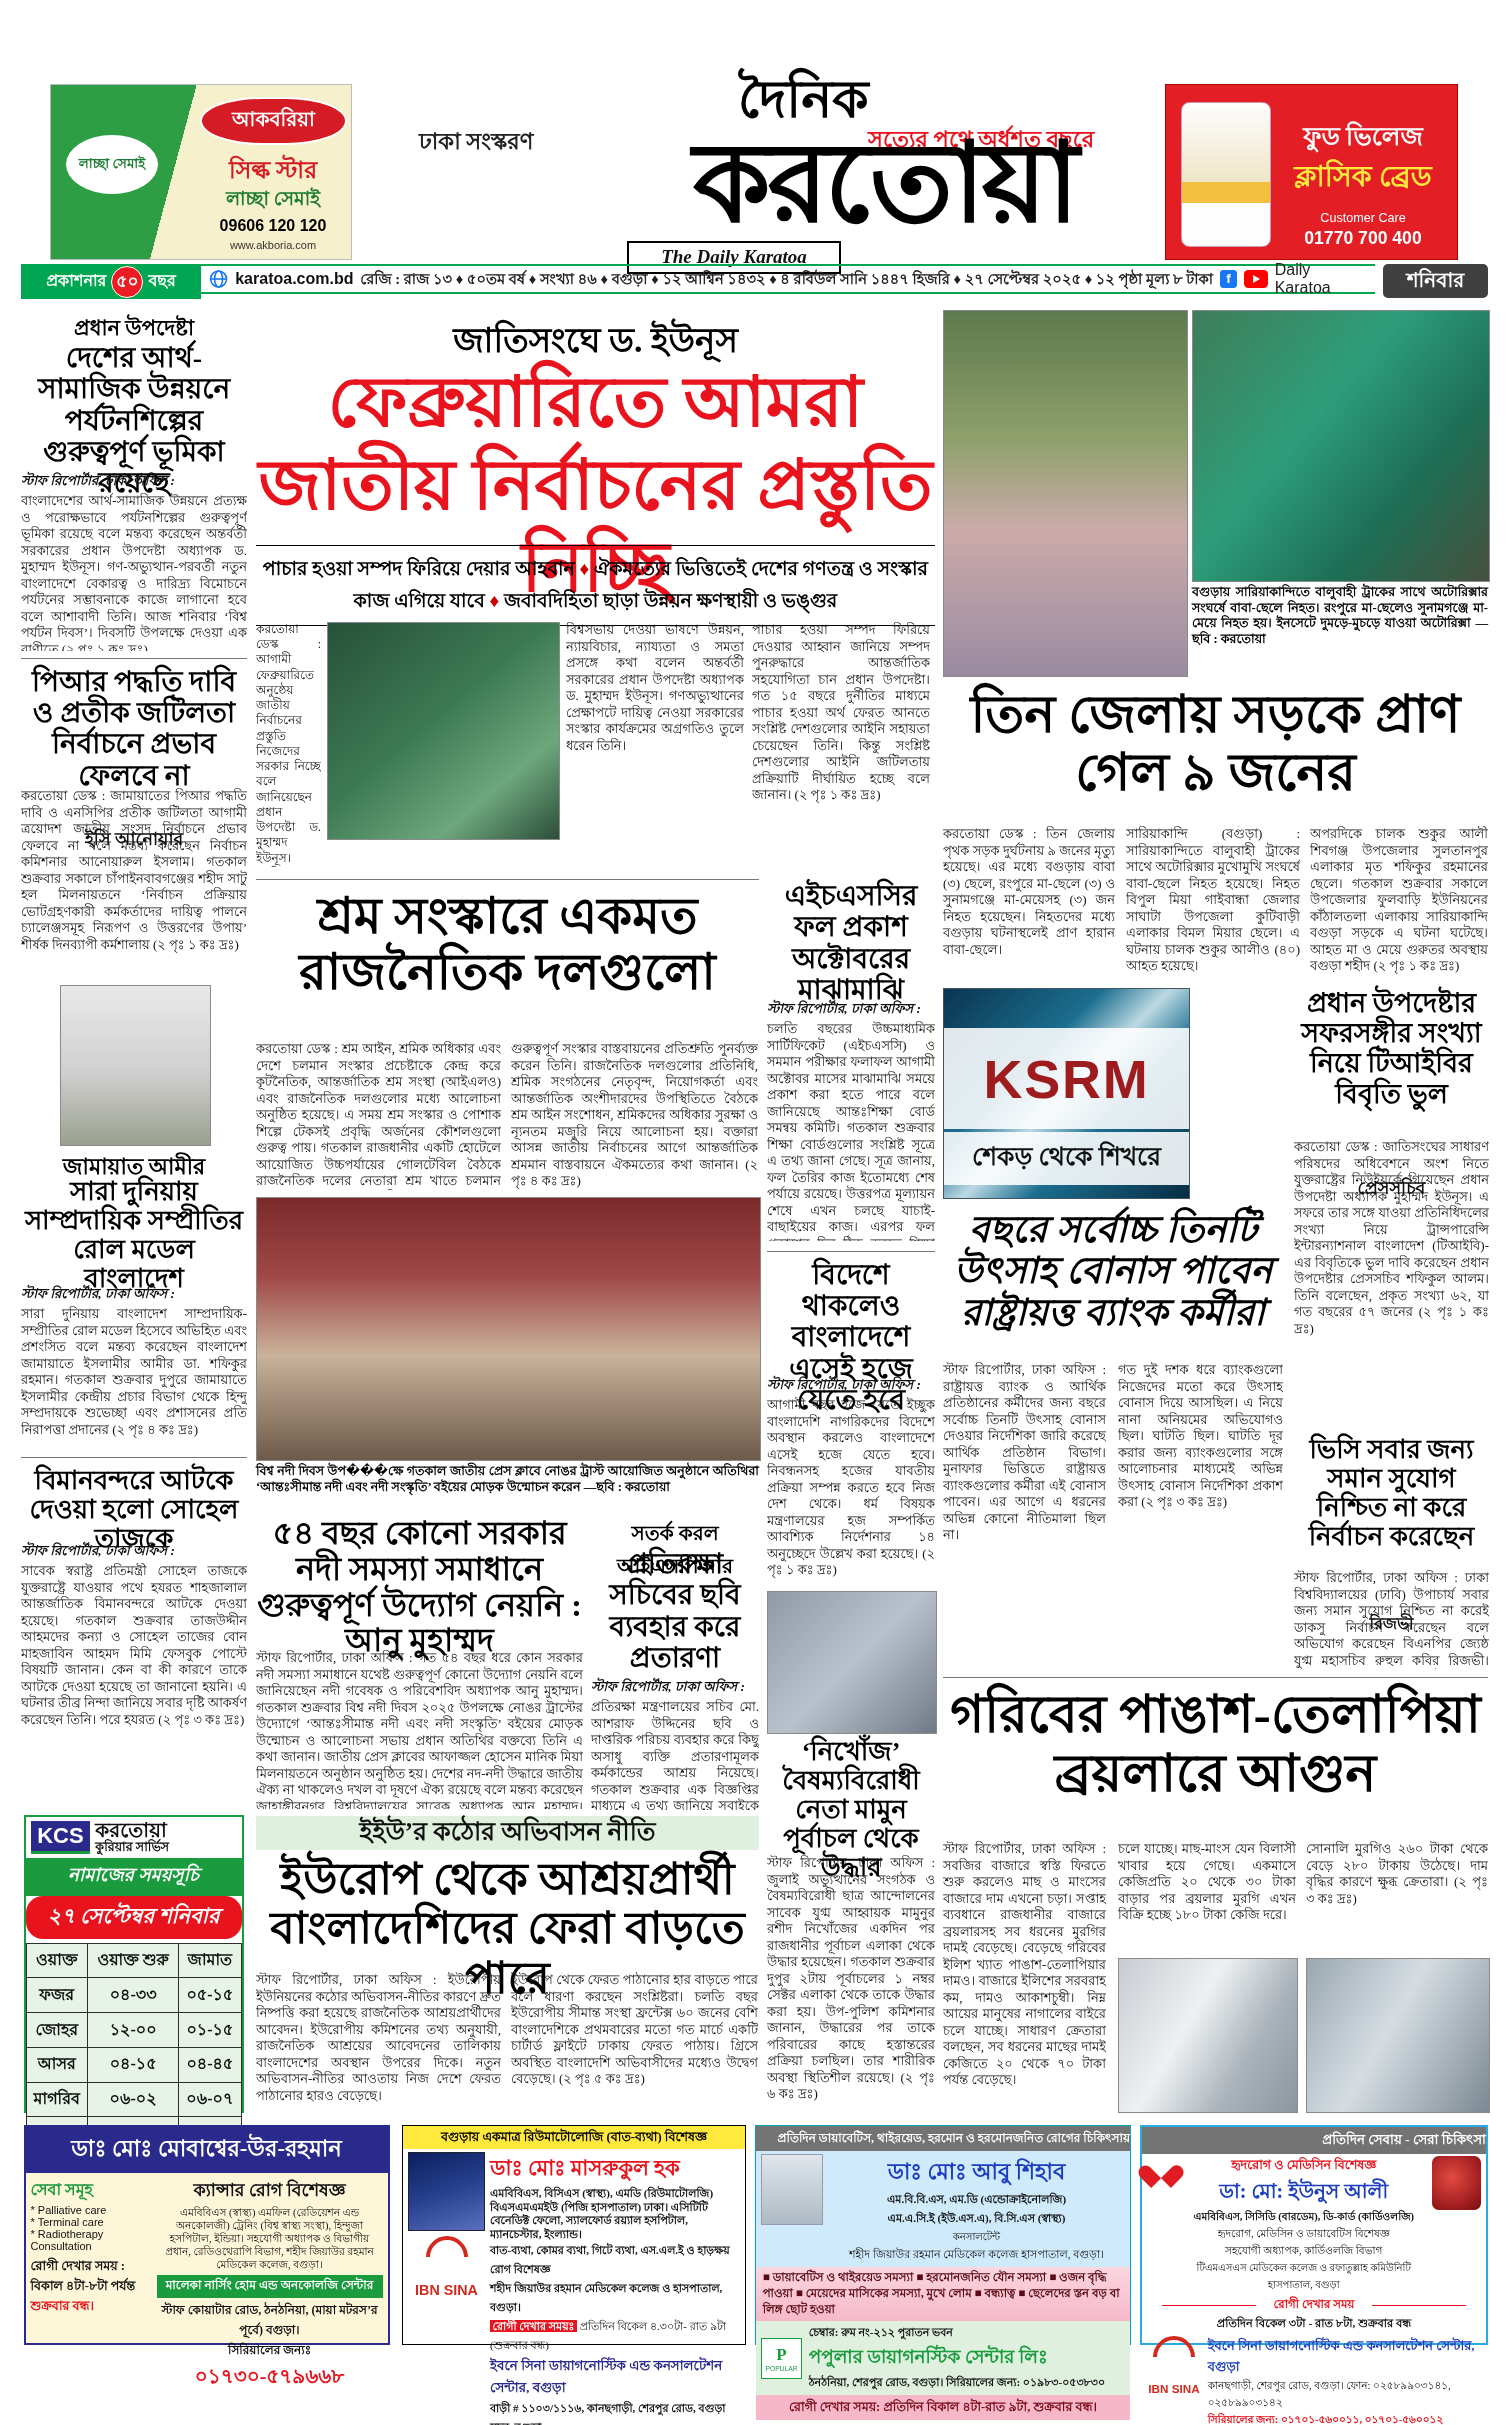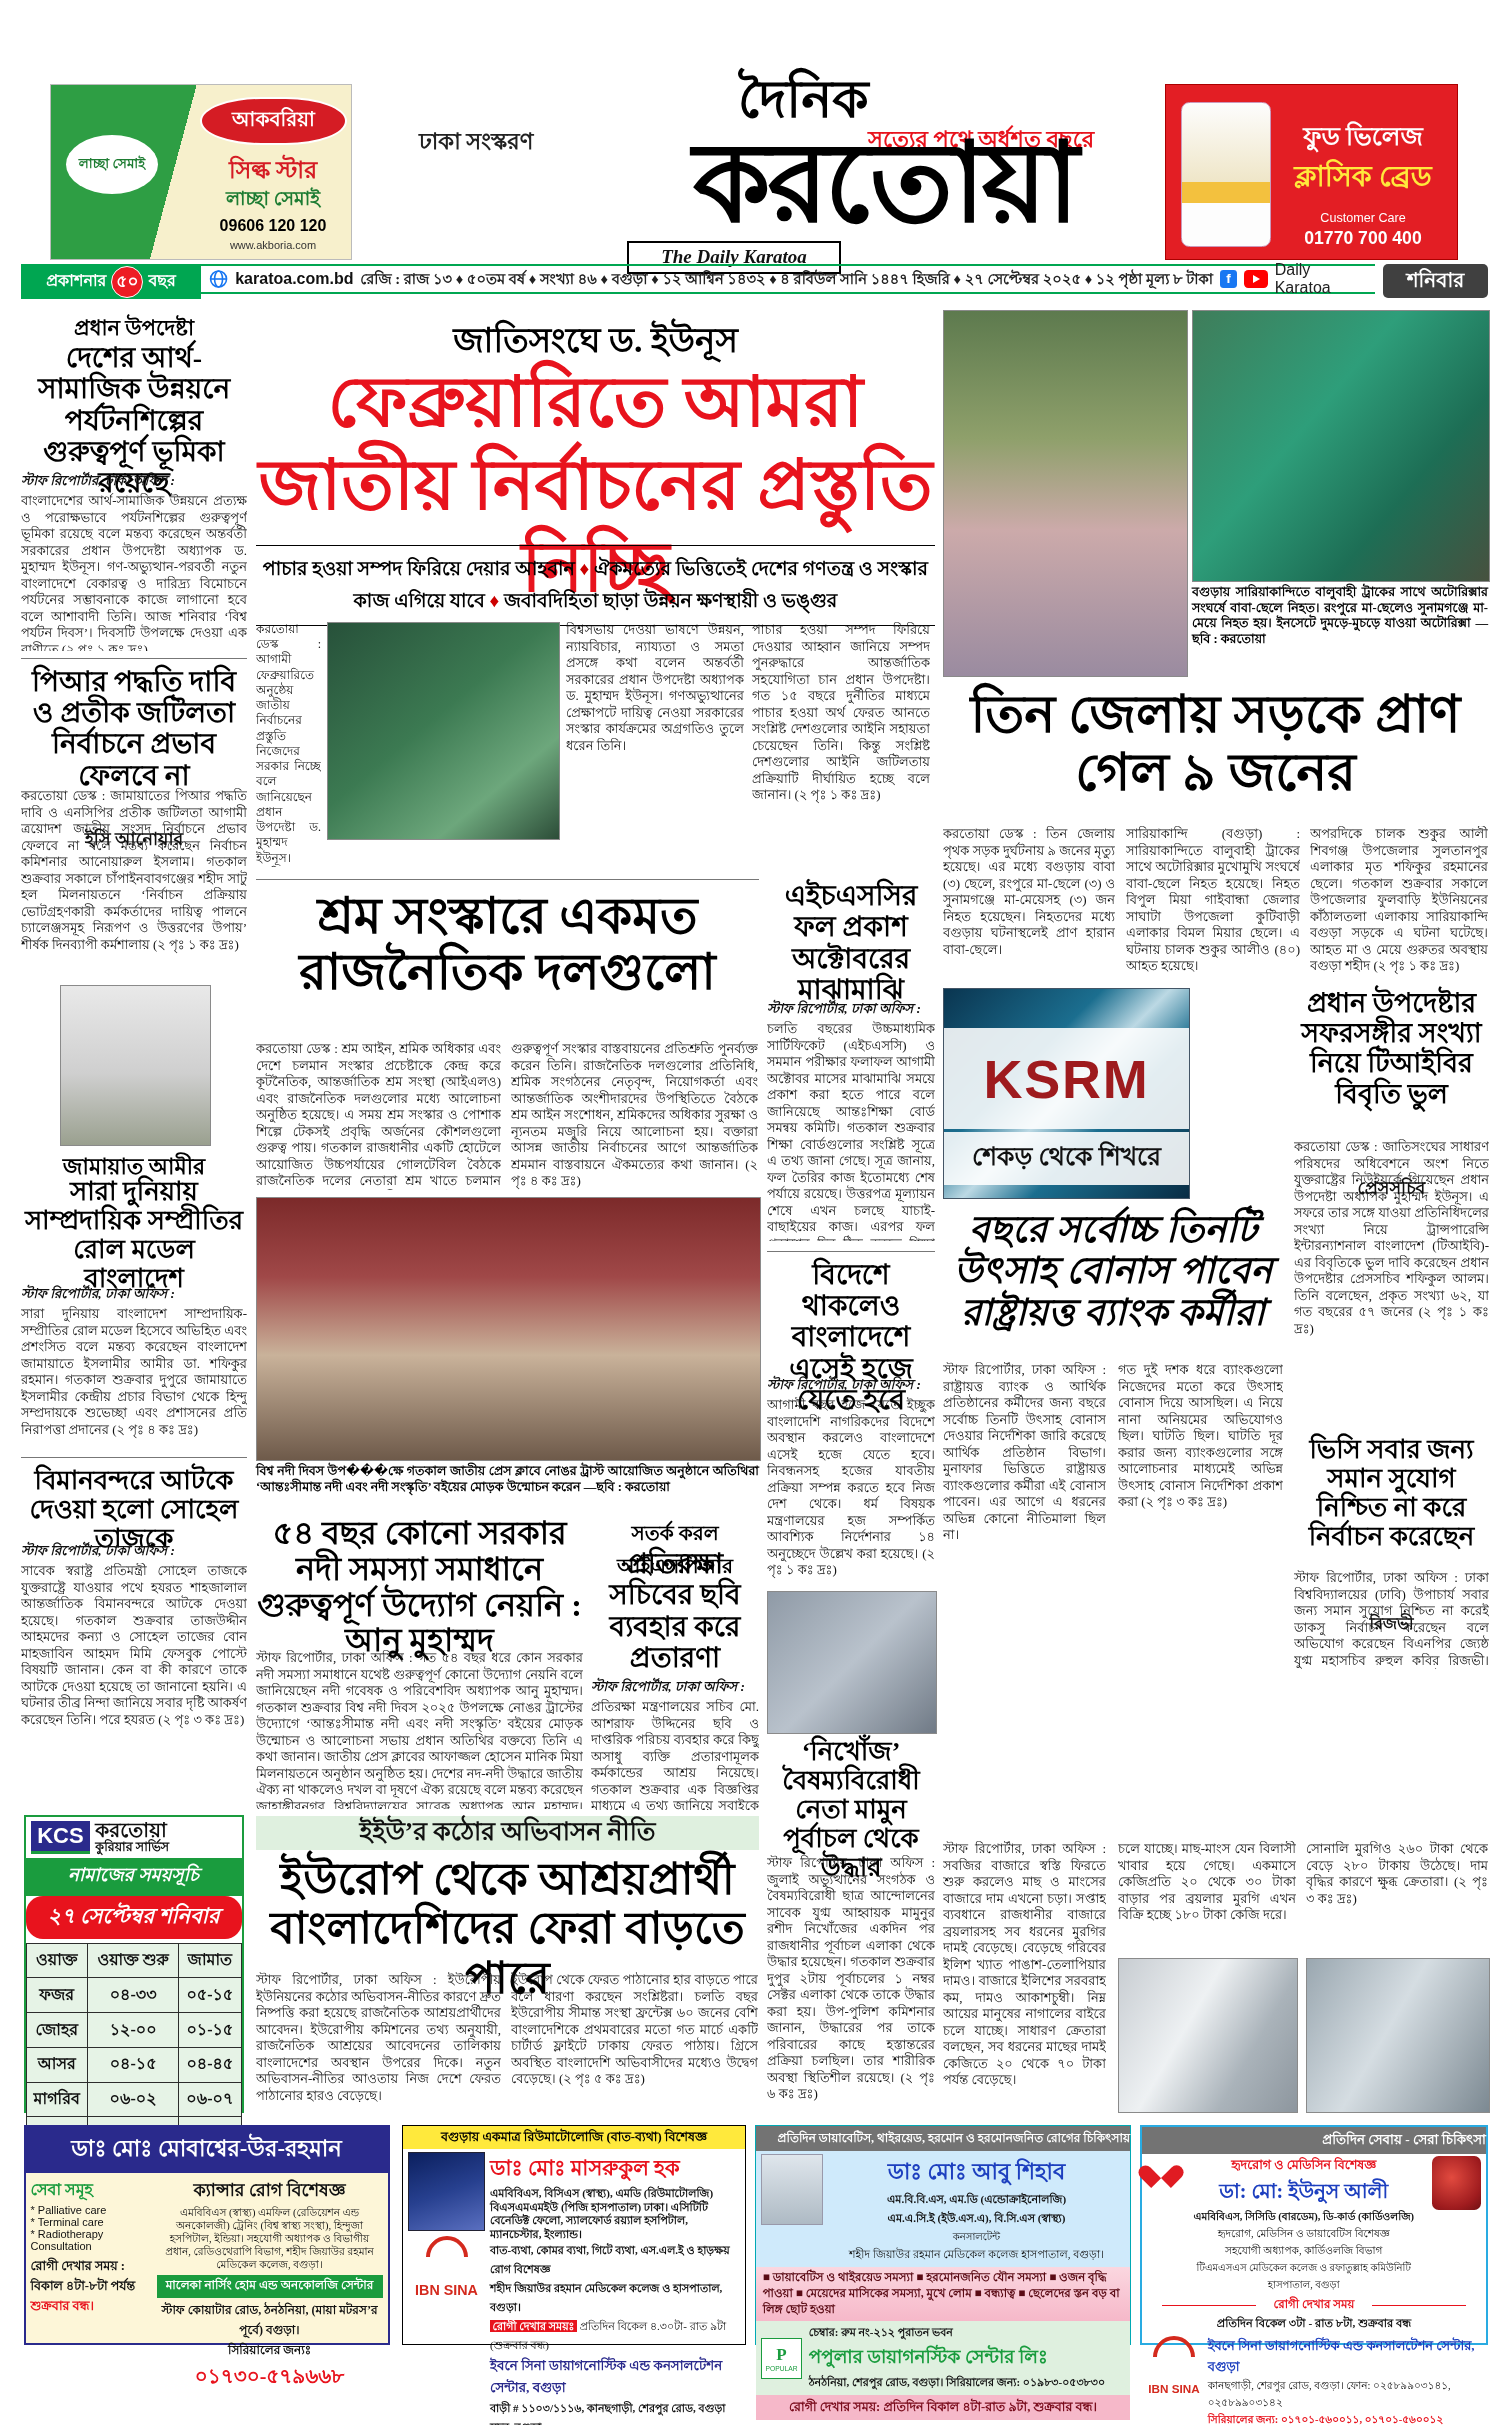--- a/index.html
+++ b/index.html
@@ -222,20 +222,21 @@
     </div>
   <div class="abs bd" style="left:1294px;top:1139px;width:195px;height:289px;overflow:hidden;">করতোয়া ডেস্ক : জাতিসংঘের সাধারণ পরিষদের অধিবেশনে অংশ নিতে যুক্তরাষ্ট্রের নিউইয়র্কে গিয়েছেন প্রধান উপদেষ্টা অধ্যাপক মুহাম্মদ ইউনূস। এ সফরে তার সঙ্গে যাওয়া প্রতিনিধিদলের সংখ্যা নিয়ে ট্রান্সপারেন্সি ইন্টারন্যাশনাল বাংলাদেশ (টিআইবি)-এর বিবৃতিকে ভুল দাবি করেছেন প্রধান উপদেষ্টার প্রেসসচিব শফিকুল আলম। তিনি বলেছেন, প্রকৃত সংখ্যা ৬২, যা গত বছরের ৫৭ জনের (২ পৃঃ ১ কঃ দ্রঃ)</div>
 
   <div class="abs hl" style="left:1294px;top:1435px;width:195px;font-size:26px;">ভিসি সবার জন্য সমান সুযোগ নিশ্চিত না করে নির্বাচন করেছেন</div>
   <div class="abs attr" style="left:1294px;top:1544px;width:195px;font-size:16px;">
       <span class="dashline"></span>
       <span>রিজভী</span>
     </div>
   <div class="abs bd" style="left:1294px;top:1570px;width:195px;height:99px;overflow:hidden;">স্টাফ রিপোর্টার, ঢাকা অফিস : ঢাকা বিশ্ববিদ্যালয়ের (ঢাবি) উপাচার্য সবার জন্য সমান সুযোগ নিশ্চিত না করেই ডাকসু নির্বাচন করেছেন বলে অভিযোগ করেছেন বিএনপির জ্যেষ্ঠ যুগ্ম মহাসচিব রুহুল কবির রিজভী। গতকাল শুক্রবার এক অনুষ্ঠানে তিনি এসব কথা বলেন। এ সময় বেগম খালেদা জিয়ার সুস্থতা ও চেয়ারপারসনের (২ পৃঃ ৪ কঃ দ্রঃ)</div>
 
+  <div class="abs hl" style="left:943px;top:1677px;width:545px;font-size:52px;border-top:0.8px solid #777;padding-top:8.4px;">গরিবের পাঙাশ-তেলাপিয়া ব্রয়লারে আগুন</div>
   <div class="abs bd" style="left:943px;top:1841px;width:163px;height:270px;overflow:hidden;">স্টাফ রিপোর্টার, ঢাকা অফিস : সবজির বাজারে স্বস্তি ফিরতে শুরু করলেও মাছ ও মাংসের বাজারে দাম এখনো চড়া। সপ্তাহ ব্যবধানে রাজধানীর বাজারে ব্রয়লারসহ সব ধরনের মুরগির দামই বেড়েছে। বেড়েছে গরিবের ইলিশ খ্যাত পাঙাশ-তেলাপিয়ার দামও। বাজারে ইলিশের সরবরাহ কম, দামও আকাশচুম্বী। নিম্ন আয়ের মানুষের নাগালের বাইরে চলে যাচ্ছে। সাধারণ ক্রেতারা বলছেন, সব ধরনের মাছের দামই কেজিতে ২০ থেকে ৭০ টাকা পর্যন্ত বেড়েছে।</div>
   <div class="abs bd" style="left:1118px;top:1841px;width:178px;height:109px;overflow:hidden;">চলে যাচ্ছে। মাছ-মাংস যেন বিলাসী খাবার হয়ে গেছে। একমাসে কেজিপ্রতি ২০ থেকে ৩০ টাকা বাড়ার পর ব্রয়লার মুরগি এখন বিক্রি হচ্ছে ১৮০ টাকা কেজি দরে।</div>
   <div class="abs bd" style="left:1306px;top:1841px;width:182px;height:109px;overflow:hidden;">সোনালি মুরগিও ২৬০ টাকা থেকে বেড়ে ২৮০ টাকায় উঠেছে। দাম বৃদ্ধির কারণে ক্ষুব্ধ ক্রেতারা। (২ পৃঃ ৩ কঃ দ্রঃ)</div>
   <div class="abs photo" style="left:1118px;top:1958px;width:178px;height:153px;background:linear-gradient(120deg,#c7ccd1,#eef1f3 40%,#aab3ba 70%,#8d969e);"></div>
   <div class="abs photo" style="left:1306px;top:1958px;width:182px;height:153px;background:linear-gradient(120deg,#9aa7b0,#d5dde2 45%,#7c8992);"></div>
 
   <div class="abs adbox" style="left:23.5px;top:2125px;width:366px;height:220px;border:2.5px solid #2a2a8c;background:#fdf6d8;">
     <div style="background:#2a2a8c;color:#fff;text-align:center;font-weight:bold;font-size:22.6px;padding:4.2px 0;">ডাঃ মোঃ মোবাশ্বের-উর-রহমান</div>
     <div style="display:flex;">
       <div style="width:126px;padding:3.4px 5px;box-sizing:border-box;">

